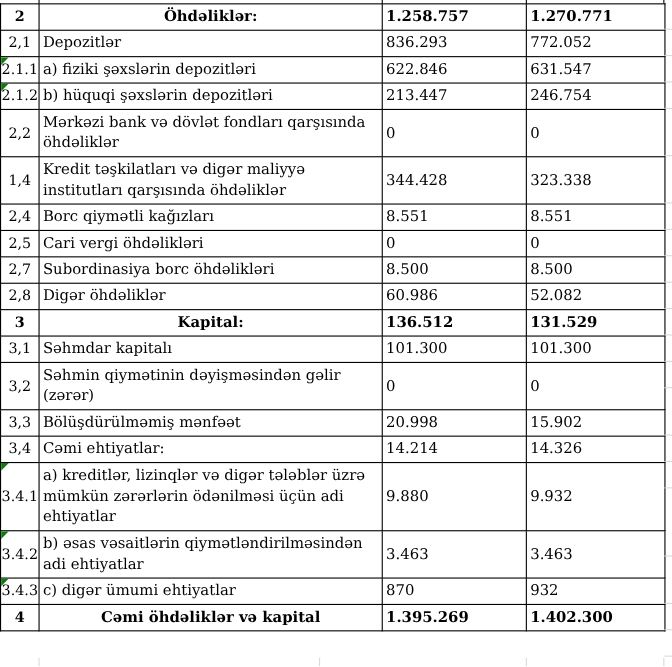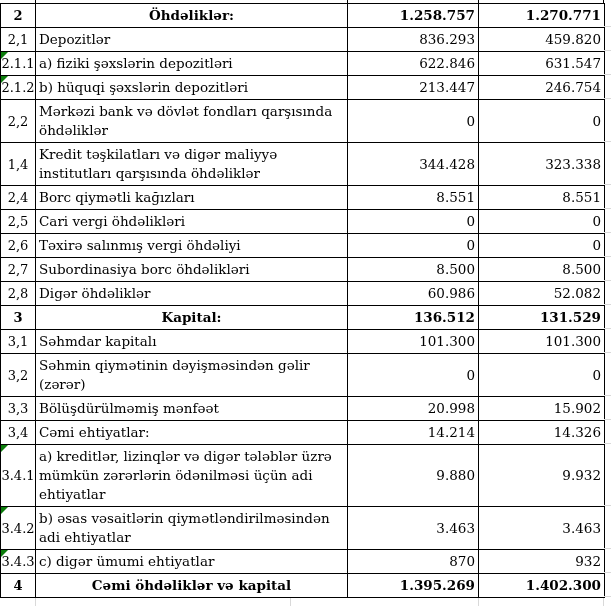--- a/index.html
+++ b/index.html
@@ -20,21 +20,21 @@
     border: 1px solid #000;
     line-height: 19px; padding: 2px 3px;
     vertical-align: middle;
     overflow: hidden;
   }
   td.id {
     text-align: center; position: relative;
     padding: 2px 0; font-size: 13px; white-space: nowrap;
   }
   td.label { text-align: left; margin-top: 39px; }
-  td.val { text-align: right; }
+  td.val { text-align: left; }
   tr.header td { font-weight: bold; }
   tr.header td.label { text-align: center; }
   .flag {
     position: absolute; top: 0; left: 0;
     width: 0; height: 0;
     border-top: 7px solid #0b7c0b;
     border-right: 7px solid transparent;
   }
   .vstub { position: absolute; top: 0; width: 1px; height: 3px; background: #000; }
   .vstub.gray { top: 598px; height: 8px; background: #d9d9d9; }
@@ -61,21 +61,21 @@
         <tr class="header">
           <td class="id"><span>2</span></td>
           <td class="label">Öhdəliklər:</td>
           <td class="val">1.258.757</td>
           <td class="val">1.270.771</td>
         </tr>
         <tr>
           <td class="id"><span>2,1</span></td>
           <td class="label">Depozitlər</td>
           <td class="val">836.293</td>
-          <td class="val">459.820</td>
+          <td class="val">772.052</td>
         </tr>
         <tr>
           <td class="id"><span class="flag" style="border-top-color: rgb(11, 124, 11);"></span><span>2.1.1</span></td>
           <td class="label">a) fiziki şəxslərin depozitləri</td>
           <td class="val">622.846</td>
           <td class="val">631.547</td>
         </tr>
         <tr>
           <td class="id"><span class="flag" style="border-top-color: rgb(11, 124, 11);"></span><span>2.1.2</span></td>
           <td class="label">b) hüquqi şəxslərin depozitləri</td>
@@ -96,26 +96,20 @@
         </tr>
         <tr>
           <td class="id"><span>2,4</span></td>
           <td class="label">Borc qiymətli kağızları</td>
           <td class="val">8.551</td>
           <td class="val">8.551</td>
         </tr>
         <tr>
           <td class="id"><span>2,5</span></td>
           <td class="label">Cari vergi öhdəlikləri</td>
-          <td class="val">0</td>
-          <td class="val">0</td>
-        </tr>
-        <tr>
-          <td class="id"><span>2,6</span></td>
-          <td class="label">Təxirə salınmış vergi öhdəliyi</td>
           <td class="val">0</td>
           <td class="val">0</td>
         </tr>
         <tr>
           <td class="id"><span>2,7</span></td>
           <td class="label">Subordinasiya borc öhdəlikləri</td>
           <td class="val">8.500</td>
           <td class="val">8.500</td>
         </tr>
         <tr>

